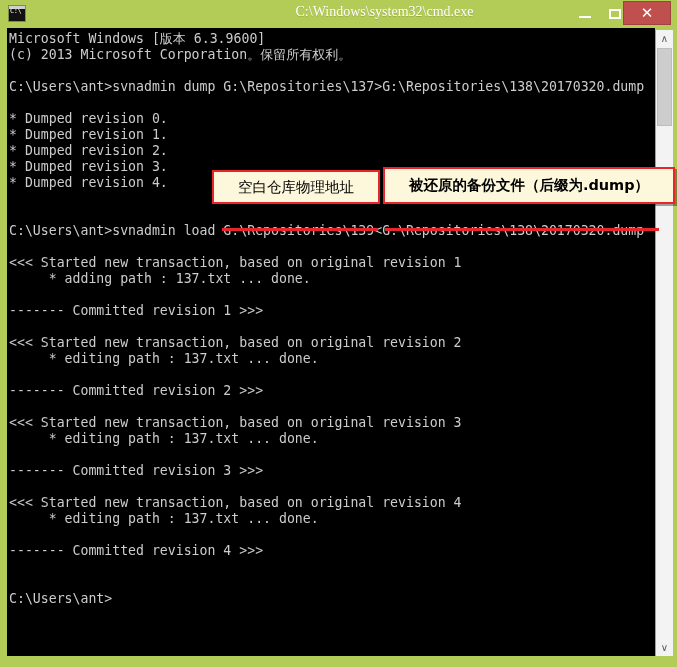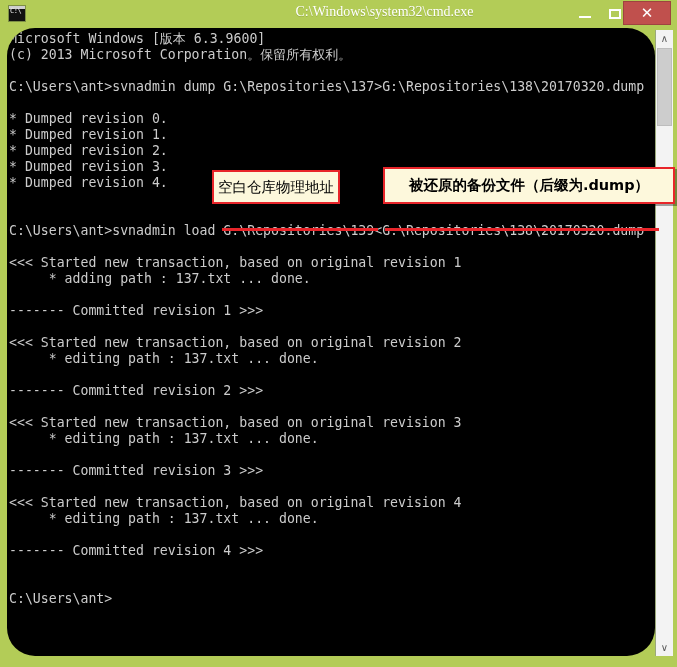--- a/index.html
+++ b/index.html
@@ -109,21 +109,20 @@
 
   
   .console {
     position: absolute;
     left: 7px;
     top: 28px;
     width: 648px;
     height: 628px;
     background: #000000;
     overflow: hidden;
-    border-radius: 28px;
   }
   .term-text {
     position: absolute;
     left: 2px;
     top: 3px;
     font-family: "DejaVu Sans Mono", monospace;
     font-size: 13.2px;
     line-height: 16px;
     color: #cccccc;
     white-space: pre;
@@ -188,21 +187,21 @@
     color: #000000;
     display: flex;
     align-items: center;
     justify-content: center;
     white-space: nowrap;
     box-shadow: 2px 2px 0 rgba(0,0,0,0.35);
   }
   .callout-1 {
     left: 212px;
     top: 170px;
-    width: 128px;
+    width: 168px;
     height: 34px;
   }
   .callout-2 {
     left: 383px;
     top: 167px;
     width: 292px;
     height: 37px;
     font-weight: bold;
   }
 

